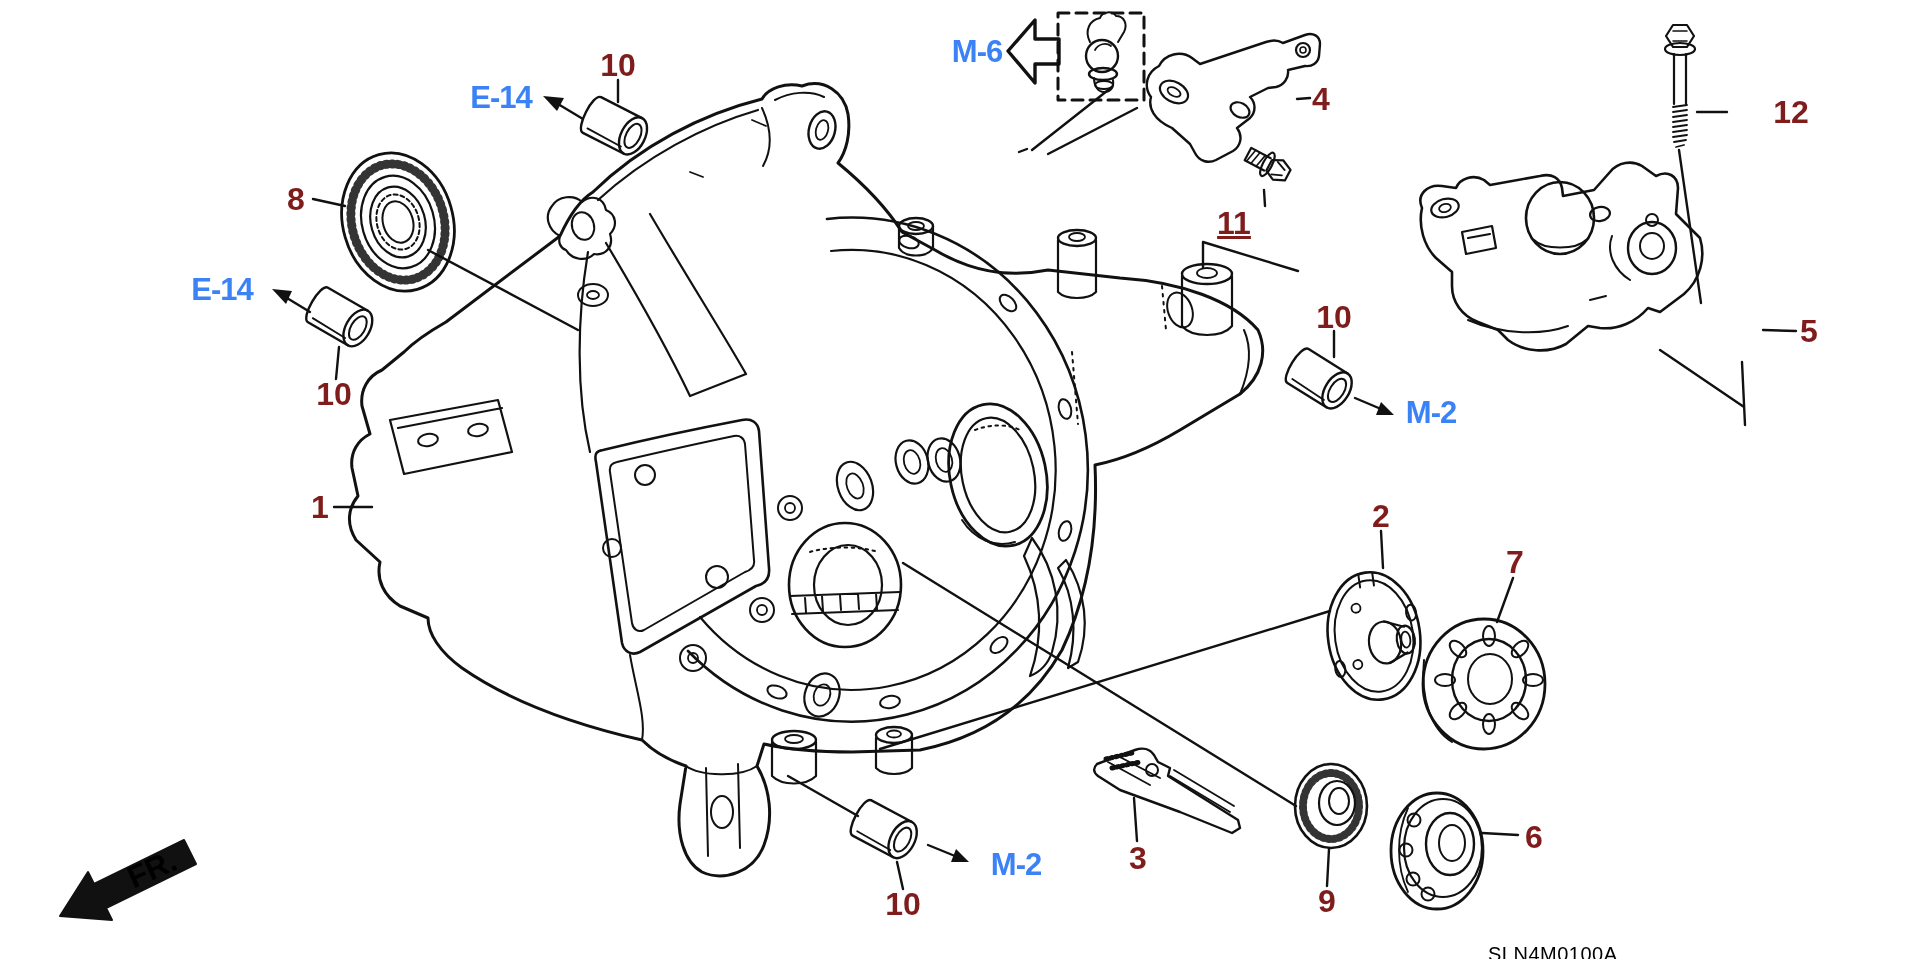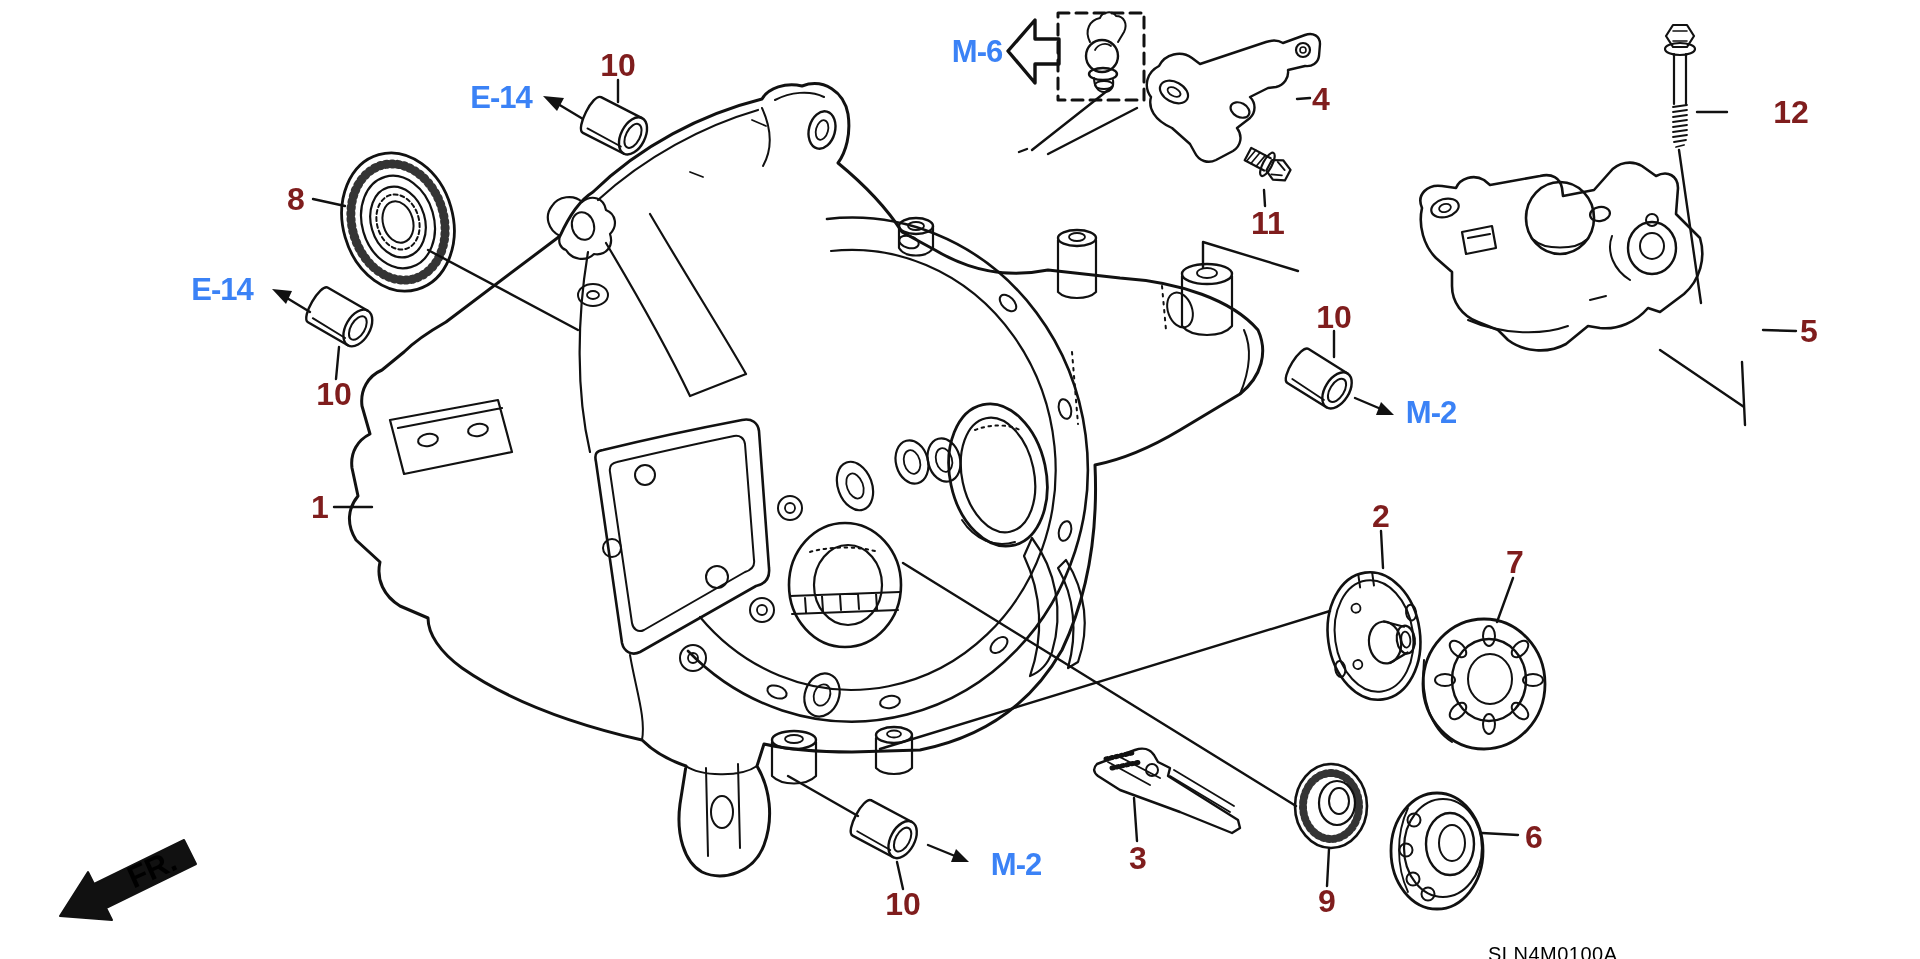--- a/index.html
+++ b/index.html
@@ -376,21 +376,21 @@
     <div class="part-num" style="left: 1321px; top: 99px;">4</div>
     <div class="part-num" style="left: 1809px; top: 331px;">5</div>
     <div class="part-num" style="left: 1534px; top: 837px;">6</div>
     <div class="part-num" style="left: 1515px; top: 562px;">7</div>
     <div class="part-num" style="left: 296px; top: 199px;">8</div>
     <div class="part-num" style="left: 1327px; top: 901px;">9</div>
     <div class="part-num" style="left: 618px; top: 65px;">10</div>
     <div class="part-num" style="left: 334px; top: 394px;">10</div>
     <div class="part-num" style="left: 1334px; top: 317px;">10</div>
     <div class="part-num" style="left: 903px; top: 904px;">10</div>
-    <div class="part-num" style="left: 1268px; top: 223px;">11</div>
+    <div class="part-num" style="left: 1234px; top: 223px; text-decoration: underline;">11</div>
     <div class="part-num" style="left: 1744px; top: 112px; margin-left: 47px;">12</div>
     <div class="ref-label" style="left: 501px; top: 97px;">E-14</div>
     <div class="ref-label" style="left: 222px; top: 289px;">E-14</div>
     <div class="ref-label" style="left: 977px; top: 51px;">M-6</div>
     <div class="ref-label" style="left: 1431px; top: 412px;">M-2</div>
     <div class="ref-label" style="left: 1016px; top: 864px;">M-2</div>
     <div class="fr-label">FR.</div>
     <div class="diagram-code">SLN4M0100A</div>
   </div>
 

